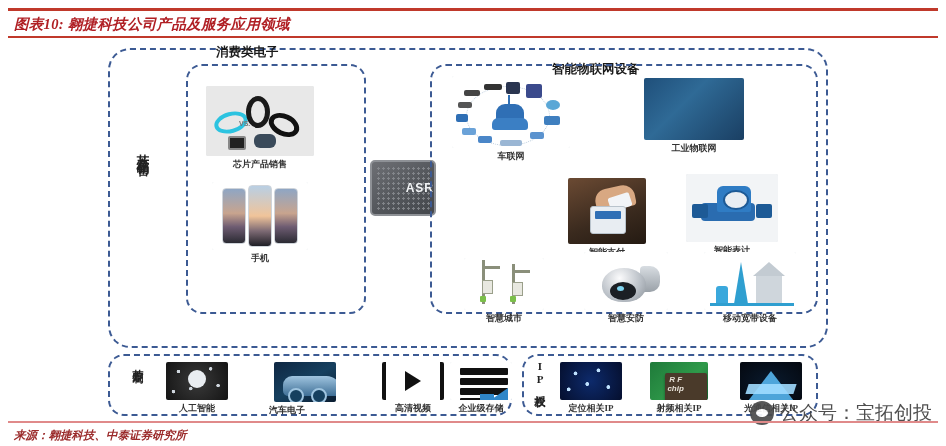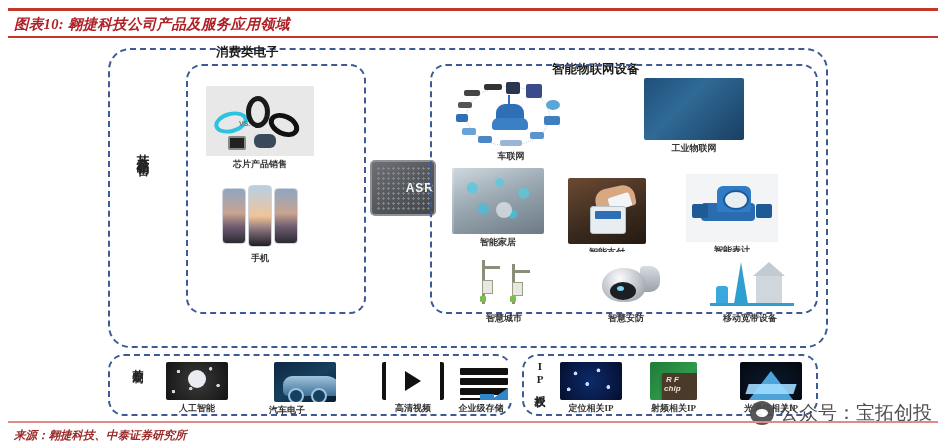--- a/index.html
+++ b/index.html
@@ -315,28 +315,20 @@
     <div class="cap">车联网</div>
   </div>
 
   <div class="tile" style="left:536px;top:38px;width:100px;height:62px;">
     <div class="thumb">
       <div class="pic pic-industry"></div>
     </div>
     <div class="cap">工业物联网</div>
   </div>
 
-  <div class="tile" style="left:344px;top:128px;width:92px;height:66px;">
-    <div class="thumb">
-      <div class="pic pic-home">
-          <div class="wifi"></div>
-        </div>
-    </div>
-    <div class="cap">智能家居</div>
-  </div>
 
   <div class="tile" style="left:460px;top:138px;width:78px;height:66px;">
     <div class="thumb">
       <div class="pic pic-pay">
           <div class="hand"></div>
           <div class="card"></div>
           <div class="pos"></div>
         </div>
     </div>
     <div class="cap">智能支付</div>
@@ -443,21 +435,21 @@
 
   <div class="dbox thin" id="ip-frame"></div>
   <div class="vlabel" id="lbl-ip">IP授权</div>
 
   <div class="tile" style="left:452px;top:322px;width:62px;height:38px;">
     <div class="thumb">
         <div class="pic pic-gps"></div>
       </div>
     <div class="cap">定位相关IP</div>
   </div>
-  <div class="tile" style="left:542px;top:322px;width:47px;height:38px;">
+  <div class="tile" style="left:542px;top:322px;width:58px;height:38px;">
     <div class="thumb">
         <div class="pic pic-rf">
           <div class="chip2"></div>
           <div class="txt">R F<br>chip</div>
         </div>
       </div>
     <div class="cap">射频相关IP</div>
   </div>
   <div class="tile" style="left:632px;top:322px;width:62px;height:38px;">
     <div class="thumb">

